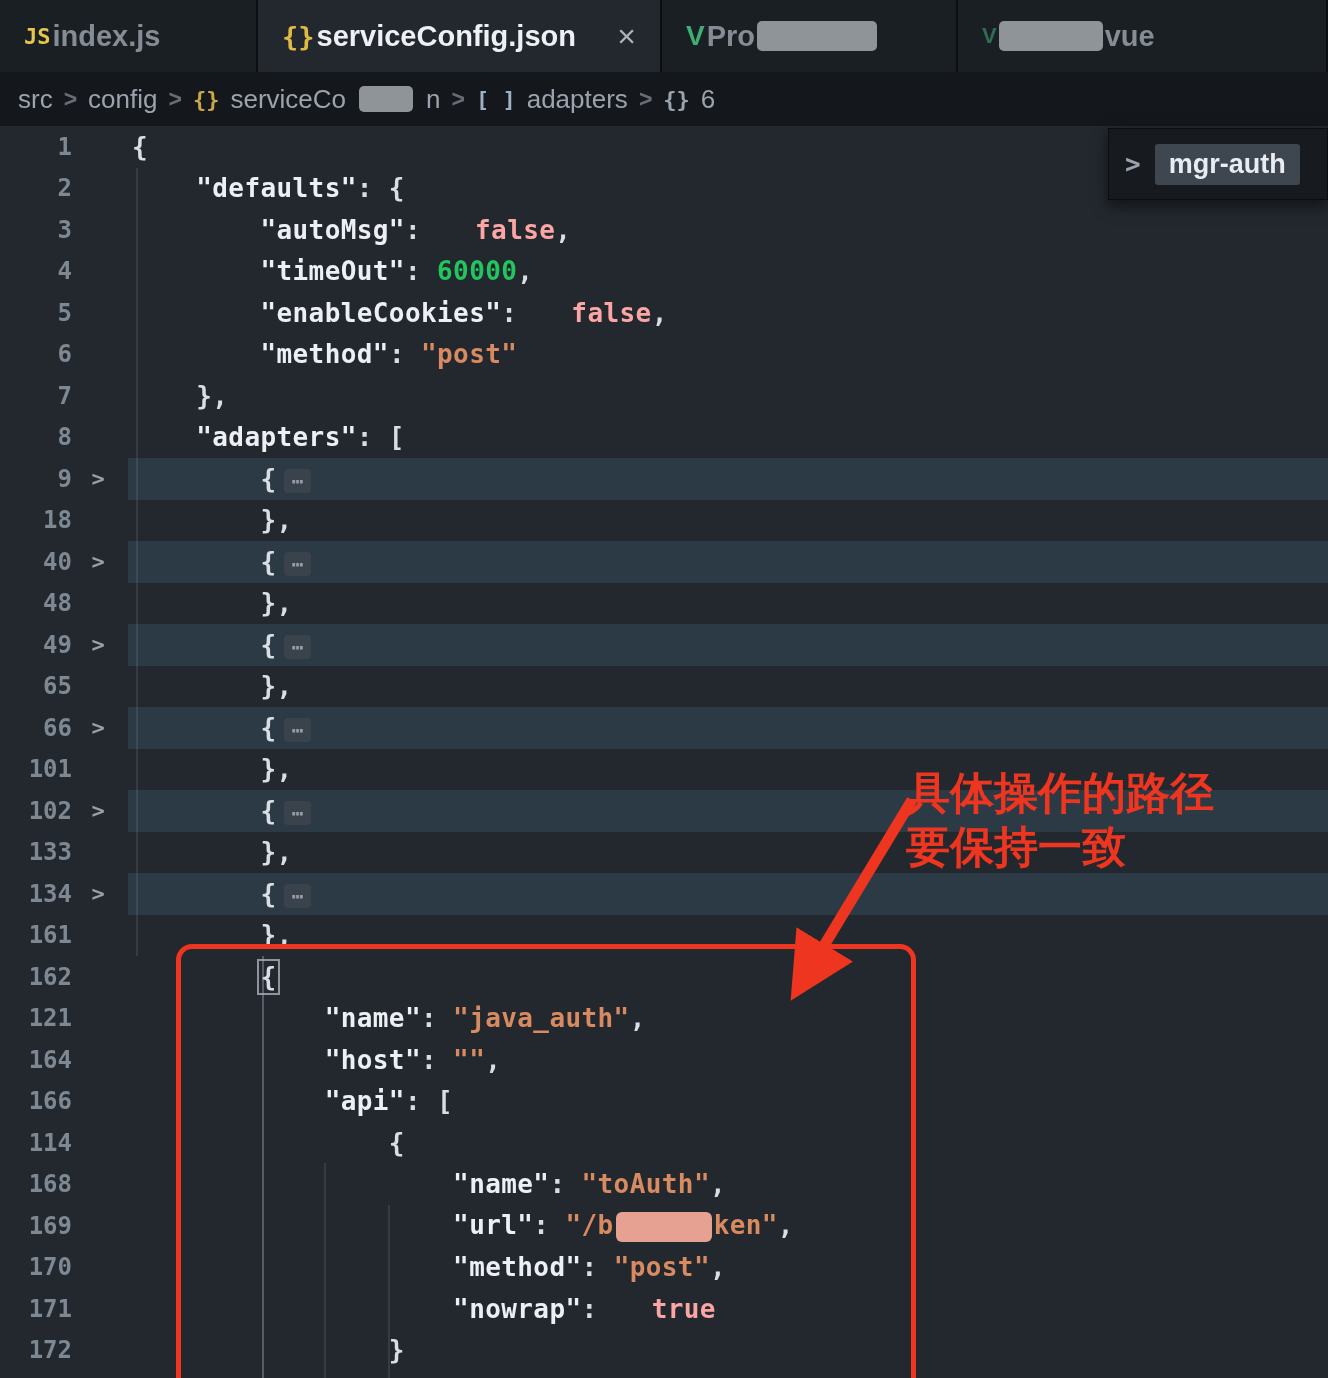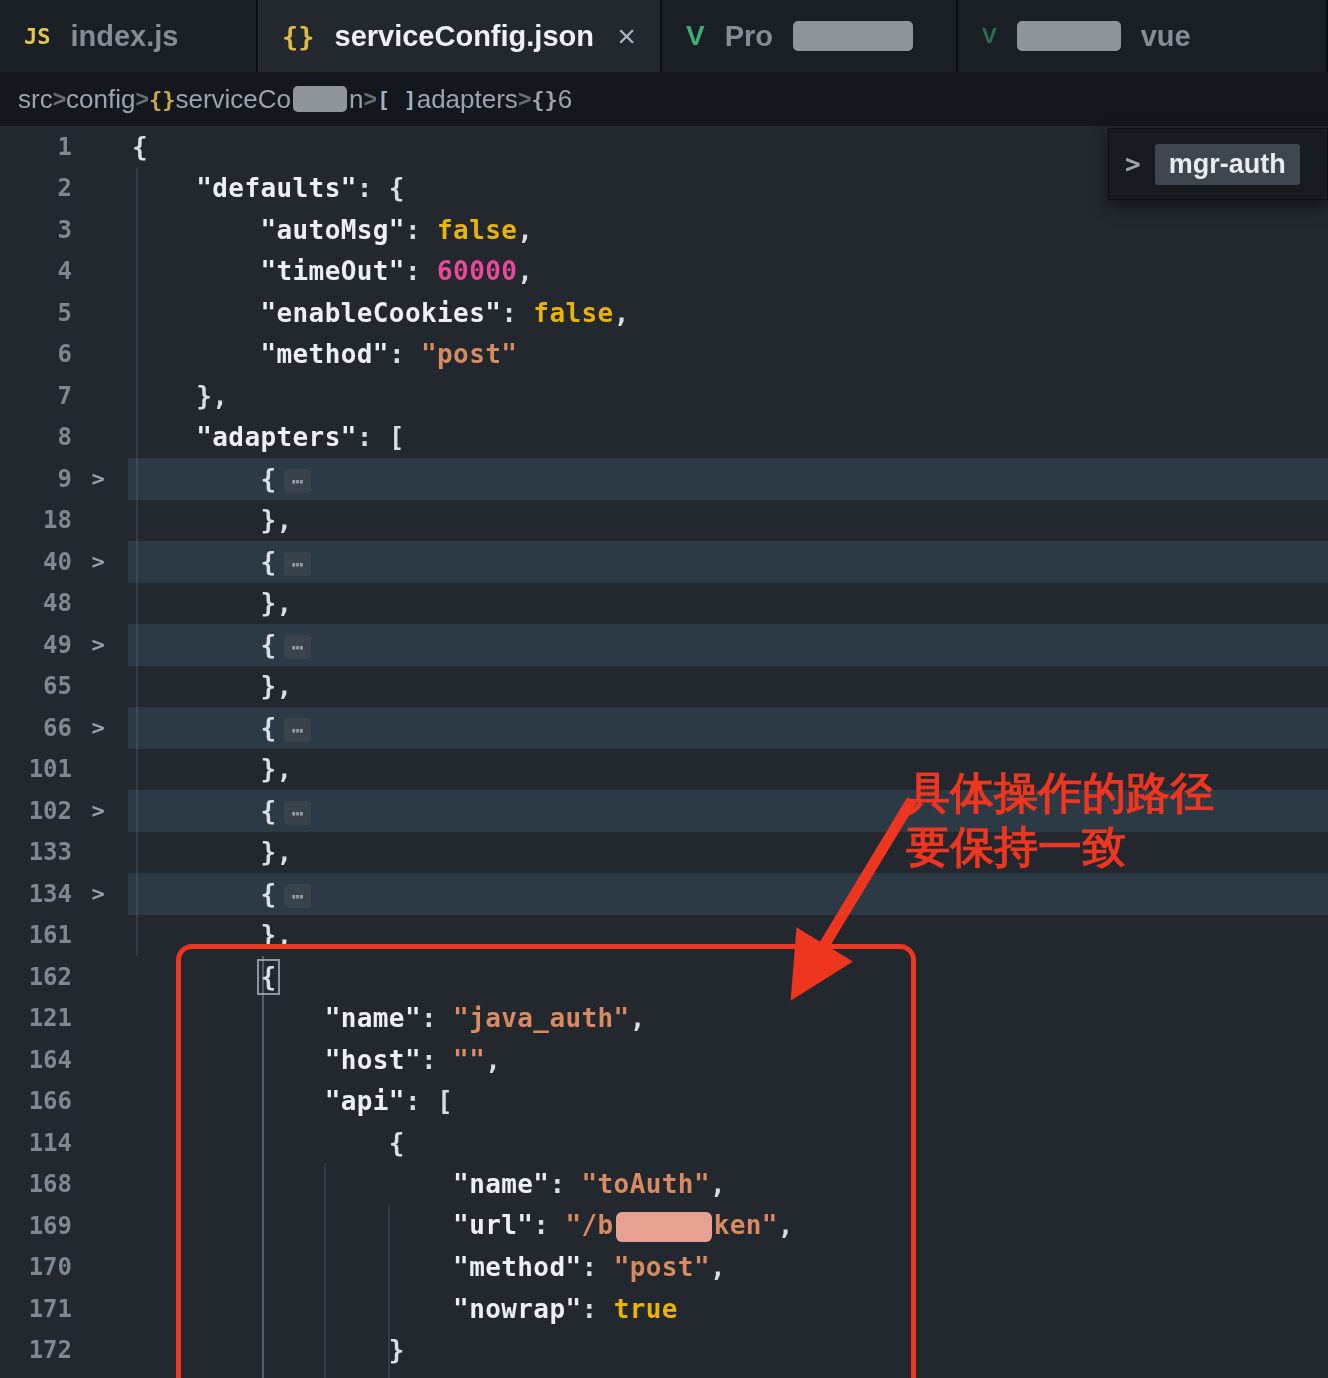--- a/index.html
+++ b/index.html
@@ -5,38 +5,38 @@
   * { box-sizing: border-box; }
   html,body { margin:0; padding:0; }
   body {
     width:1328px; height:1378px; position:relative; overflow:hidden;
     background:#23282e; font-family:"Liberation Sans", sans-serif;
   }
 
   
   .tabbar { position:absolute; top:0; left:0; width:1328px; height:72px;
     background:#101418; display:flex; border-bottom:1px solid #0a0d10; }
-  .tab { height:72px; display:flex; align-items:center; gap:20px; padding:0 24px;
+  .tab { height:72px; display:flex; align-items:center; gap:2px; padding:0 24px;
     background:#1a1f24; border-right:2px solid #0b0e12; color:#858c95;
     font-size:29px; font-weight:600; white-space:nowrap; overflow:hidden; }
   .tab.active { background:#23282e; color:#edf0f4; }
   .tab-1 { width:258px; }
   .tab-2 { width:404px; }
   .tab-3 { width:296px; }
   .tab-4 { flex:1; }
   .icon-js { color:#e3c64b; font-family:"DejaVu Sans Mono",monospace; font-weight:700; font-size:22px; }
   .icon-braces { color:#deb945; font-family:"DejaVu Sans Mono",monospace; font-weight:700; font-size:27px; }
   .icon-vue { color:#3fae73; font-weight:700; font-size:28px; }
   .icon-vue.dim { opacity:.55; font-size:22px; }
   .tab-close { margin-left:auto; color:#aeb4bc; font-size:32px; font-weight:400; line-height:1; }
   .redact-gray { display:inline-block; background:#8f9499; border-radius:5px; height:30px; }
 
   
   .breadcrumb { position:absolute; top:72px; left:0; width:1328px; height:54px;
-    background:#14181d; display:flex; align-items:center; padding-left:18px;
+    background:#14181d; display:flex; align-items:center; gap:11px; padding-left:18px;
     font-size:26px; color:#9aa3ae; }
   .bc-sep { color:#666d76; font-size:23px; font-weight:700; }
   .bc-icon-braces { color:#c9a945; font-family:"DejaVu Sans Mono",monospace; font-weight:700; font-size:22px; }
   .bc-icon-array { color:#9fb0c6; font-family:"DejaVu Sans Mono",monospace; font-weight:700; font-size:22px; }
   .bc-icon-obj { color:#9aa3ae; font-family:"DejaVu Sans Mono",monospace; font-weight:700; font-size:22px; }
   .bc-redact { width:54px; height:26px; margin:0 2px; }
 
   
   .editor { position:absolute; top:126px; left:0; width:1328px; height:1252px;
     background:#23282e; overflow:hidden; }
@@ -45,22 +45,22 @@
   .gutter { flex:0 0 128px; width:128px; display:flex; align-items:center; }
   .lnum { display:inline-block; width:72px; text-align:right; color:#7d8893;
     font-family:"DejaVu Sans Mono",monospace; font-size:24px; font-weight:700; }
   .chev { display:inline-block; width:52px; text-align:center; color:#98a1ab;
     font-family:"DejaVu Sans Mono",monospace; font-size:22px; font-weight:700; }
   .codetext { white-space:pre; font-family:"DejaVu Sans Mono",monospace;
     font-size:26px; font-weight:700; letter-spacing:0.4px; padding-left:4px; color:#d9dee5; }
   .tk-p { color:#d9dee5; }
   .tk-k { color:#eceff4; }
   .tk-s { color:#d88a60; }
-  .tk-n { color:#ec4899; }
-  .tk-b { color:#eab308; }
+  .tk-n { color:#22c55e; }
+  .tk-b { color:#fca5a5;margin-left:38px; }
   .tk-e { color:#949ca7; background:#3a424c; border-radius:4px; padding:0 7px;
     font-size:20px; margin-left:8px; }
   .tk-m { background:#ad6142; color:#ffe8da; border-radius:2px; }
   .bracket-match { outline:2px solid #8d959f; outline-offset:1px; }
   .cursor { display:inline-block; width:3px; height:36px; background:#eef1f5;
     vertical-align:middle; margin-left:4px; }
   .redact-pink { display:inline-block; width:96px; height:30px; background:#e7a193;
     border-radius:6px; vertical-align:middle; margin:0 2px; }
   .redbox-inline { display:inline-block; border:4px solid #ee3520; border-radius:10px;
     padding:1px 8px; margin:-10px 0 -10px 2px; vertical-align:middle; }

